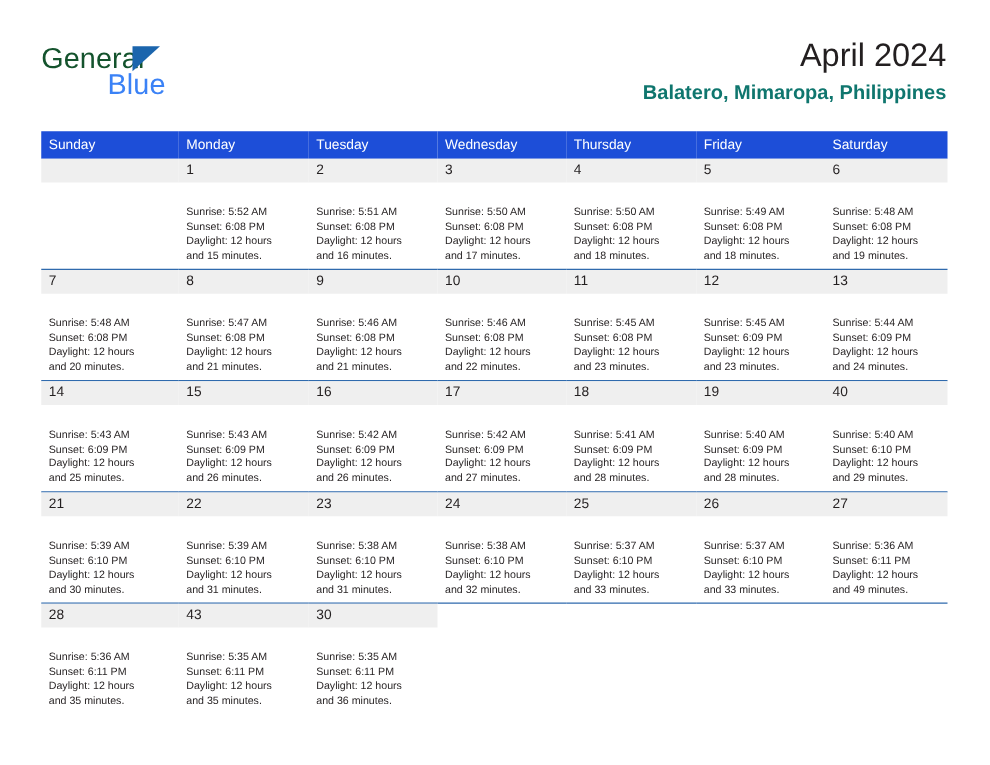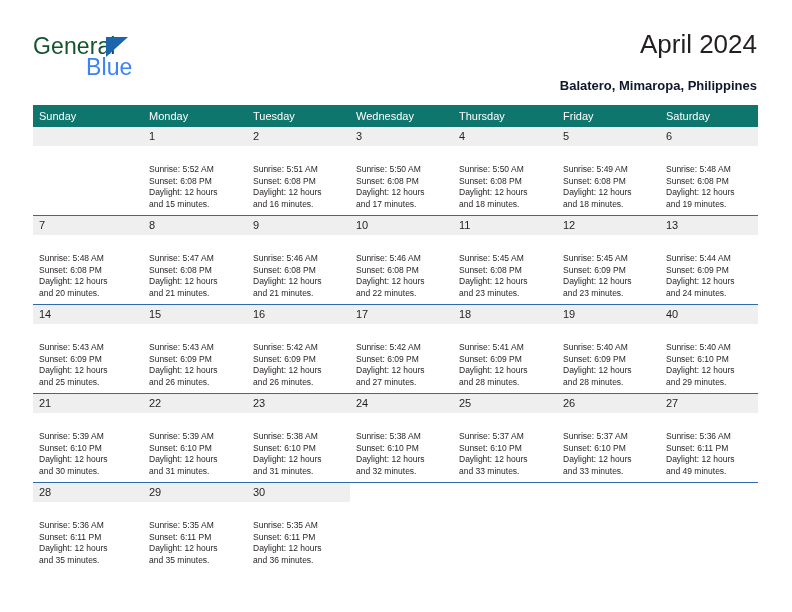--- a/index.html
+++ b/index.html
@@ -70,39 +70,39 @@
     text-align: right;
   }
   .cal-title {
     font-size: 26px;
     font-weight: normal;
     color: #231f20;
     line-height: 32px;
     white-space: nowrap;
   }
   .cal-subtitle {
-    font-size: 13px;
+    font-size: 16px;
     font-weight: bold;
-    color: #0f172a;
+    color: #0f766e;
     line-height: 20px;
-    margin-top: 16px;
+    margin-top: 5px;
     white-space: nowrap;
   }
 
   
   .calendar {
     position: absolute;
     left: 33px;
     top: 105px;
     width: 725px;
     border-collapse: collapse;
     table-layout: fixed;
   }
   .calendar th {
-    background: #0f766e;
+    background: #1d4ed8;
     color: #ffffff;
     font-size: 11px;
     font-weight: normal;
     text-align: left;
     padding: 5px 0 5px 6px;
     height: 12px;
     line-height: 12px;
   }
   .col-sun { width: 110px; }
   .col-mon { width: 104px; }
@@ -507,21 +507,21 @@
               <div class="info">
                 <div>Sunrise: 5:36 AM</div>
                 <div>Sunset: 6:11 PM</div>
                 <div>Daylight: 12 hours</div>
                 <div>and 35 minutes.</div>
               </div>
             </div>
           </td>
           <td>
             <div class="daycell">
-              <div class="daynum">29</div>
+              <div class="daynum">43</div>
               <div class="info">
                 <div>Sunrise: 5:35 AM</div>
                 <div>Sunset: 6:11 PM</div>
                 <div>Daylight: 12 hours</div>
                 <div>and 35 minutes.</div>
               </div>
             </div>
           </td>
           <td>
             <div class="daycell">

